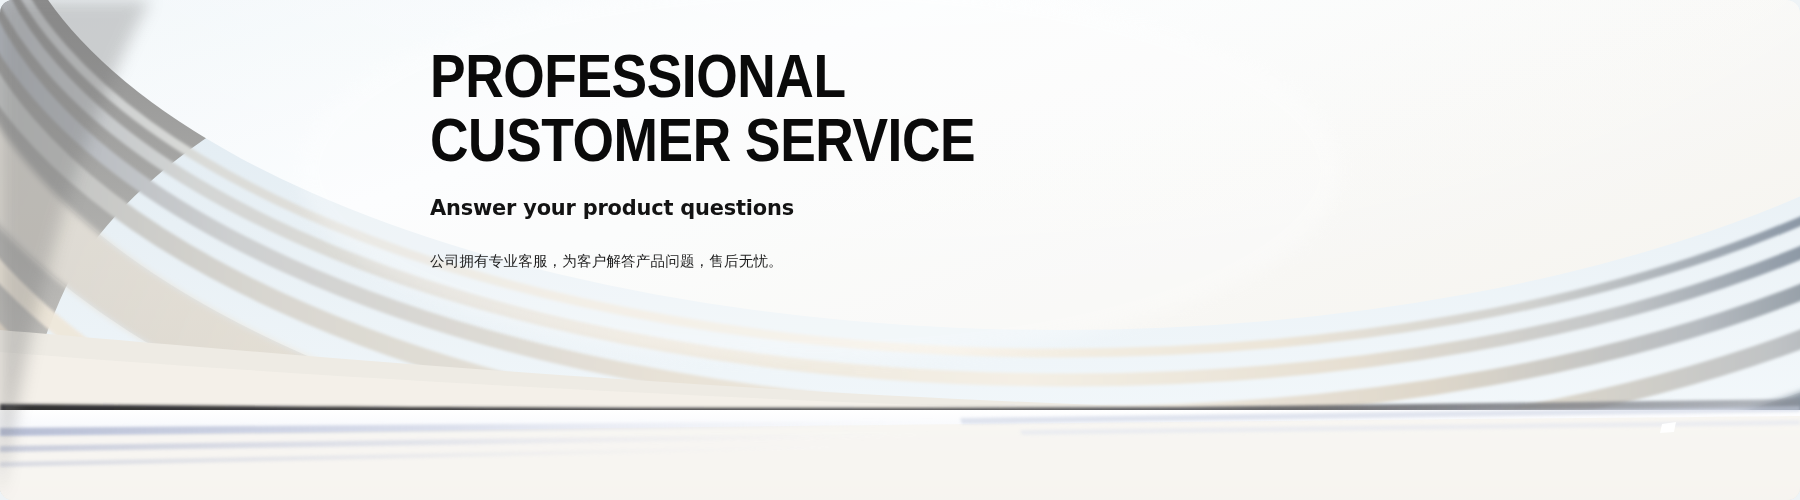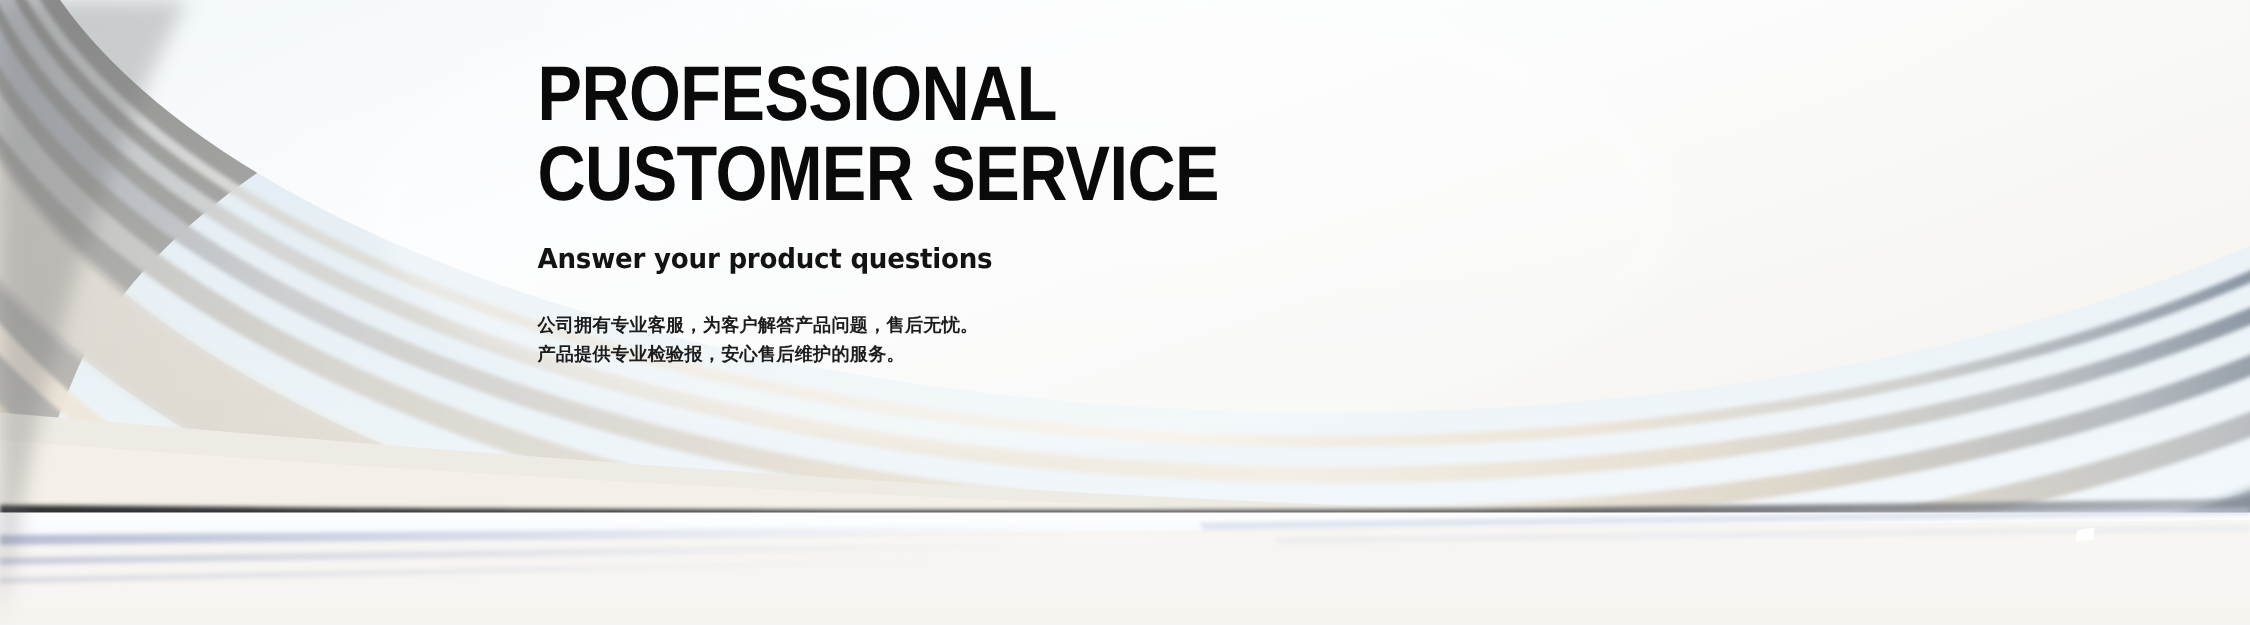--- a/index.html
+++ b/index.html
@@ -4,20 +4,21 @@
 <style>
   html,body{margin:0;padding:0;}
   body{
     width:1800px;height:500px;overflow:hidden;
     font-family:"Liberation Sans","DejaVu Sans",sans-serif;
     background:#eef3f6;
   }
   .banner{
     position:relative;width:1800px;height:500px;overflow:hidden;
     background:#e9eff4;
+    border-radius:13px;
   }
   .bg-layer{position:absolute;inset:0;width:1800px;height:500px;}
   .bg-layer svg{display:block;width:1800px;height:500px;}
 
   
   .content{
     position:absolute;left:430px;top:46px;width:1100px;
     z-index:20;
   }
   .headline{
@@ -42,21 +43,20 @@
     letter-spacing:-0.2px;
     color:#131313;
     transform:scaleX(0.95);
     transform-origin:left top;
     white-space:nowrap;
   }
   .para{
     margin:30px 0 12px 0;
     padding:0;
     list-style:none;
-    font-weight:bold;
   }
   .para li{
     font-family:"DejaVu Sans","Liberation Sans",sans-serif;
     font-size:14.5px;
     line-height:22.5px;
     color:#1d1d1d;
     white-space:nowrap;
     letter-spacing:0.2px;
   }
 </style>
@@ -262,17 +262,16 @@
   </div>
 
   <div class="content">
     <h1 class="headline">
       <span class="l1">PROFESSIONAL</span>
       <span class="l2">CUSTOMER SERVICE</span>
     </h1>
     <p class="subhead">Answer your product questions</p>
     <ul class="para">
       <li>公司拥有专业客服，为客户解答产品问题，售后无忧。</li>
-      <li>产品提供专业检验报，安心售后维护的服务。</li>
     </ul>
   </div>
 
 </div>
 
 </body></html>

